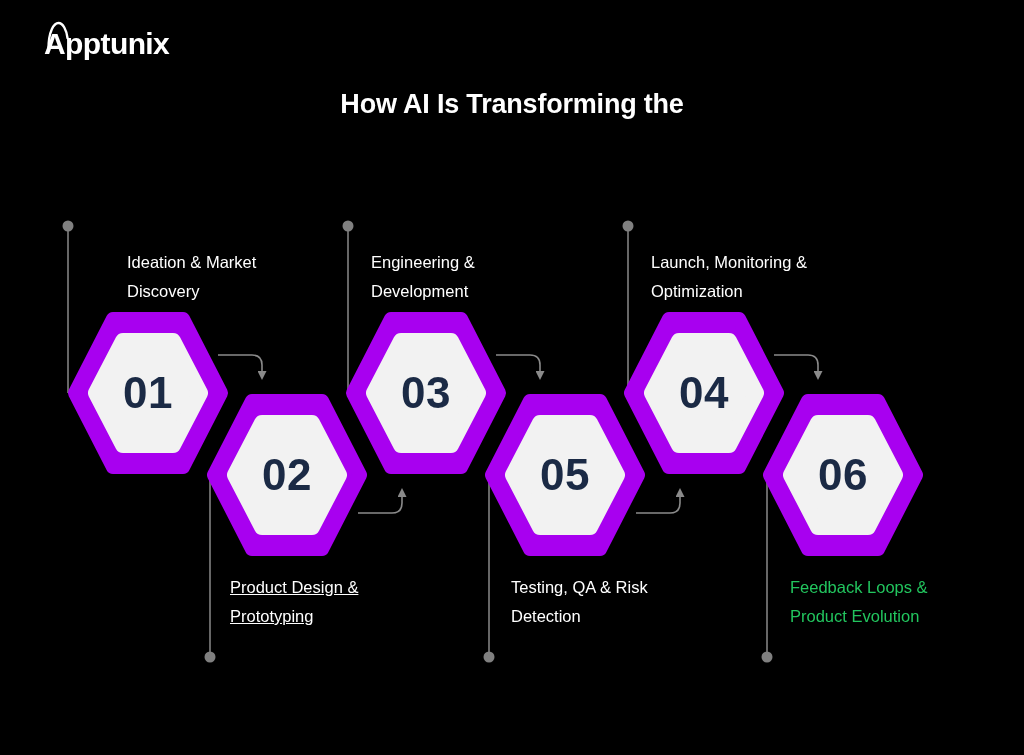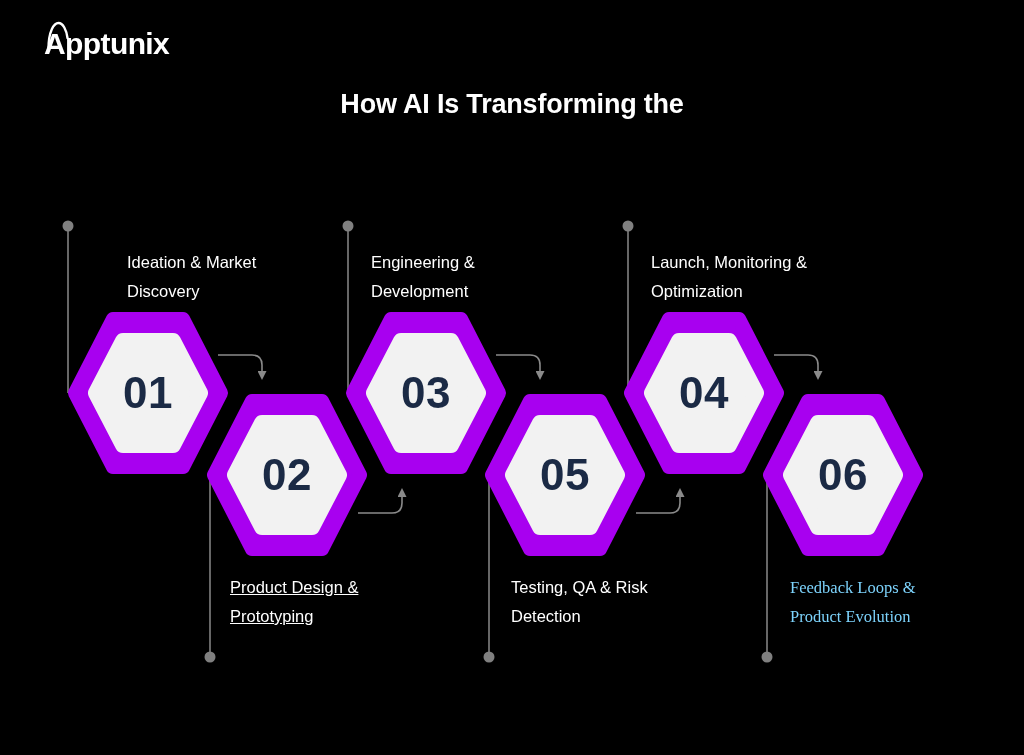--- a/index.html
+++ b/index.html
@@ -145,21 +145,21 @@
         <div class="step-label" style="left: 90px; top: 248px; color: rgb(255, 255, 255); margin-left: 37px;">Ideation &amp; Market
 Discovery</div>
         <div class="step-label" style="left: 230px; top: 573px; color: rgb(255, 255, 255); text-decoration: underline;">Product Design &amp;
 Prototyping</div>
         <div class="step-label" style="left: 371px; top: 248px; color: rgb(255, 255, 255);">Engineering &amp;
 Development</div>
         <div class="step-label" style="left: 511px; top: 573px; color: rgb(255, 255, 255);">Testing, QA &amp; Risk
 Detection</div>
         <div class="step-label" style="left: 651px; top: 248px; color: rgb(255, 255, 255);">Launch, Monitoring &amp;
 Optimization</div>
-        <div class="step-label" style="left: 790px; top: 573px; color: #7dd3fc; font-family: Liberation Serif, serif;">Feedback Loops &amp;
+        <div class="step-label" style="left: 790px; top: 573px; color: #22c55e;">Feedback Loops &amp;
 Product Evolution</div>
       </div>
     <div id="hexes">
         <div class="hex" style="left: 74px; top: 318px;">
           <svg class="hex-svg" width="148" height="150" viewBox="0 0 148 150">
             <path d="M1 75 L38.96 1 L109.03999999999999 1 L147 75 L109.03999999999999 149 L38.96 149 Z" fill="#a800f0" stroke-linejoin="round" stroke="#a800f0" stroke-width="14"></path>
             <path d="M22 75 L49.04 23 L98.96000000000001 23 L126 75 L98.96000000000001 127 L49.04 127 Z" fill="#f2f2f2" stroke="#f2f2f2" stroke-width="16" stroke-linejoin="round"></path>
           </svg>
           <div class="hex-num" style="color: rgb(27, 42, 69);">01</div>
         </div>

